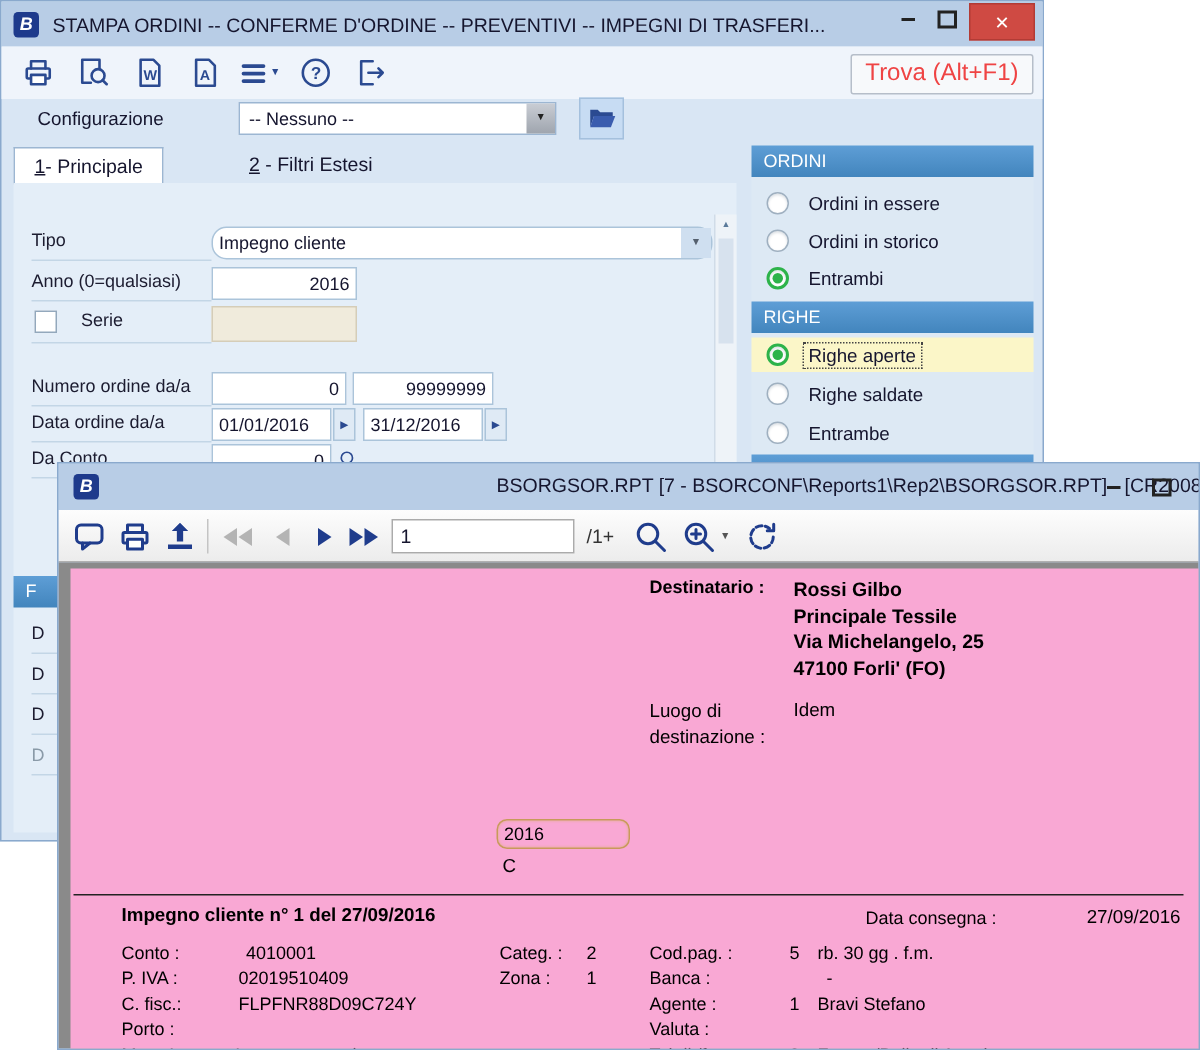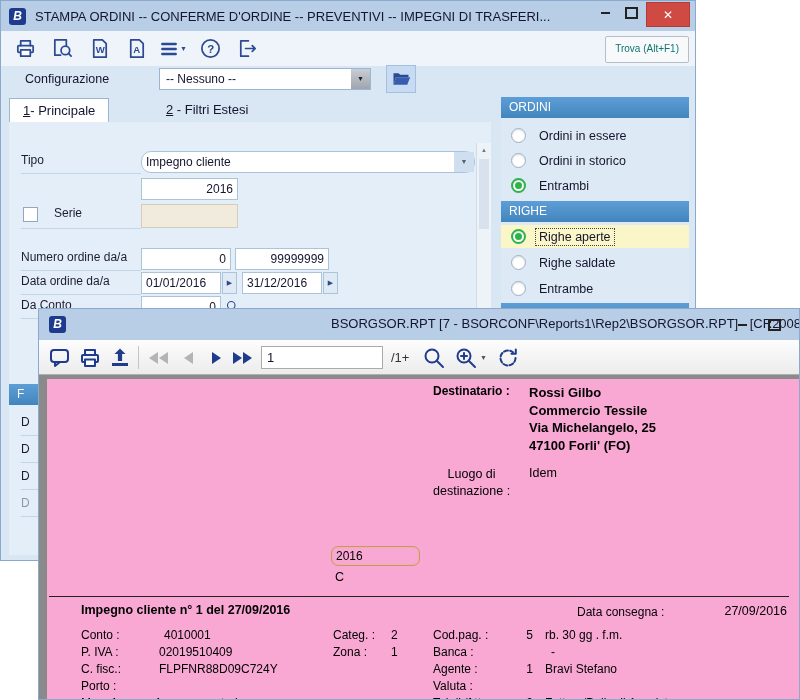--- a/index.html
+++ b/index.html
@@ -17,21 +17,21 @@
   .gmin{width:9px;border-top:2px solid #222;display:inline-block;}
   .gmax{width:9px;height:8px;border:2px solid #222;display:inline-block;}
   .wbtn.close{width:44px;height:25px;background:#cf4a43;color:#fff;font-size:12px;font-weight:bold;
     margin:0 5px 0 2px;border:1px solid #b23b35;box-sizing:border-box;}
   .toolbar1{position:absolute;left:0;top:30px;width:100%;height:35px;background:#eff4fb;
     display:flex;align-items:center;gap:9px;padding-left:10px;box-sizing:border-box;}
   .tbtn{width:28px;height:28px;display:flex;align-items:center;justify-content:center;}
   .icnavy{stroke:#2b4a91;fill:none;stroke-width:1.8;stroke-linecap:round;stroke-linejoin:round;}
   .menucaret{font-size:7px;color:#2b4a91;margin-left:1px;}
   .trova{position:absolute;right:6px;top:35px;height:25px;line-height:23px;padding:0 9px;background:#f7f9fb;
-    border:1px solid #b6bec9;color:#0f766e;font-size:10px;border-radius:2px;z-index:2;margin-left:36px;}
+    border:1px solid #b6bec9;color:#ef4444;font-size:16px;border-radius:2px;z-index:2;margin-left:36px;}
   .cfglabel{position:absolute;left:24px;top:71px;font-size:12.5px;}
   .cfgsel{position:absolute;left:158px;top:67px;width:212px;height:22px;background:#fff;
     border:1px solid #9cb6d2;font-size:12px;line-height:20px;padding-left:6px;box-sizing:border-box;}
   .cfgcaret{position:absolute;right:0;top:0;width:19px;height:100%;
     background:linear-gradient(#c9cdd4,#9fa5ae);display:flex;align-items:center;justify-content:center;
     font-size:7px;color:#222;}
   .folderbtn{position:absolute;left:385px;top:64px;width:30px;height:28px;background:#c7dcf3;
     border:1px solid #a4c0dd;display:flex;align-items:center;justify-content:center;box-sizing:border-box;}
   .tab{position:absolute;top:97px;height:24px;line-height:24px;font-size:13px;padding:0 13px;}
   .tab::first-letter{text-decoration:underline;}
@@ -87,21 +87,21 @@
     border:1px solid #ababab;box-sizing:border-box;font-size:13px;line-height:21px;padding-left:5px;}
   .slash{position:absolute;left:352px;top:10px;font-size:13px;color:#333;}
   .zcaret{position:absolute;left:441px;top:14px;font-size:7px;color:#555;}
   .viewer{position:absolute;left:0;top:66px;right:0;bottom:0;background:#8a8a8a;}
   .page{position:absolute;left:8px;top:4px;width:754px;height:321px;background:#f9a8d4;overflow:hidden;
     color:#000;}
   .page .abs{position:absolute;}
   .rep12{font-size:12px;}
   .repb{font-weight:bold;}
   .destblock{left:482px;top:5px;font-size:13px;font-weight:bold;line-height:17.5px;}
-  .luogo{left:386px;top:87px;font-size:12.5px;line-height:17px;white-space:pre-line;text-align:center;}
+  .luogo{left:386px;top:87px;font-size:12.5px;line-height:17px;white-space:pre-line;}
   .yearbox{left:284px;top:167px;width:89px;height:20px;border:1px solid #c89a5a;border-radius:7px;
     box-shadow:inset 0 0 2px #dcb27e;font-size:12px;line-height:19px;padding-left:4px;box-sizing:border-box;}
   .hline{left:2px;top:217px;width:740px;height:1px;background:#222;}
   .pre{white-space:pre;}
 </style>
 </head>
 <body>
 
 <div id="screen">
 
@@ -184,20 +184,21 @@
     <div class="tab inactive">2 - Filtri Estesi</div>
 
     <div id="panelL" class="panel">
 
       <span class="flabel" style="top:31px;">Tipo</span>
       <div class="finput" style="top:29px;left:132px;width:334px;border-radius:10px;">
         <span>Impegno cliente</span>
         <span class="fieldcaret">▼</span>
       </div>
 
+      <span class="flabel" style="top:58px;">Anno (0=qualsiasi)</span>
       <div class="finput num" style="top:56px;left:132px;width:97px;">2016</div>
 
       <span class="chk"></span>
       <span class="flabel" style="top:84px;left:12px;width:120px;height:22px;">
         <span style="margin-left:33px;">Serie</span>
       </span>
       <div class="finput" style="top:82px;left:132px;width:97px;height:24px;background:#f0ebdc;border-color:#d5cdb8;"></div>
 
       <span class="flabel" style="top:128px;">Numero ordine da/a</span>
       <div class="finput num" style="top:126px;left:132px;width:90px;">0</div>
@@ -331,21 +332,21 @@
           <path d="M19.8 3.5v4.3h-4.3"></path>
         </svg>
       </span>
     </div>
 
     <div class="viewer">
       <div class="page">
         <span class="abs rep12 repb" style="left:386px;top:5px;">Destinatario :</span>
         <div class="abs destblock">
           <div>Rossi Gilbo</div>
-          <div>Commercio Tessile</div>
+          <div>Principale Tessile</div>
           <div>Via Michelangelo, 25</div>
           <div>47100 Forli' (FO)</div>
         </div>
         <span class="abs luogo">Luogo di
 destinazione :</span>
         <span class="abs rep12" style="left:482px;top:87px;font-size:12.5px;">Idem</span>
 
         <div class="abs yearbox">2016</div>
         <span class="abs" style="left:288px;top:191px;font-size:12.5px;">C</span>
 

